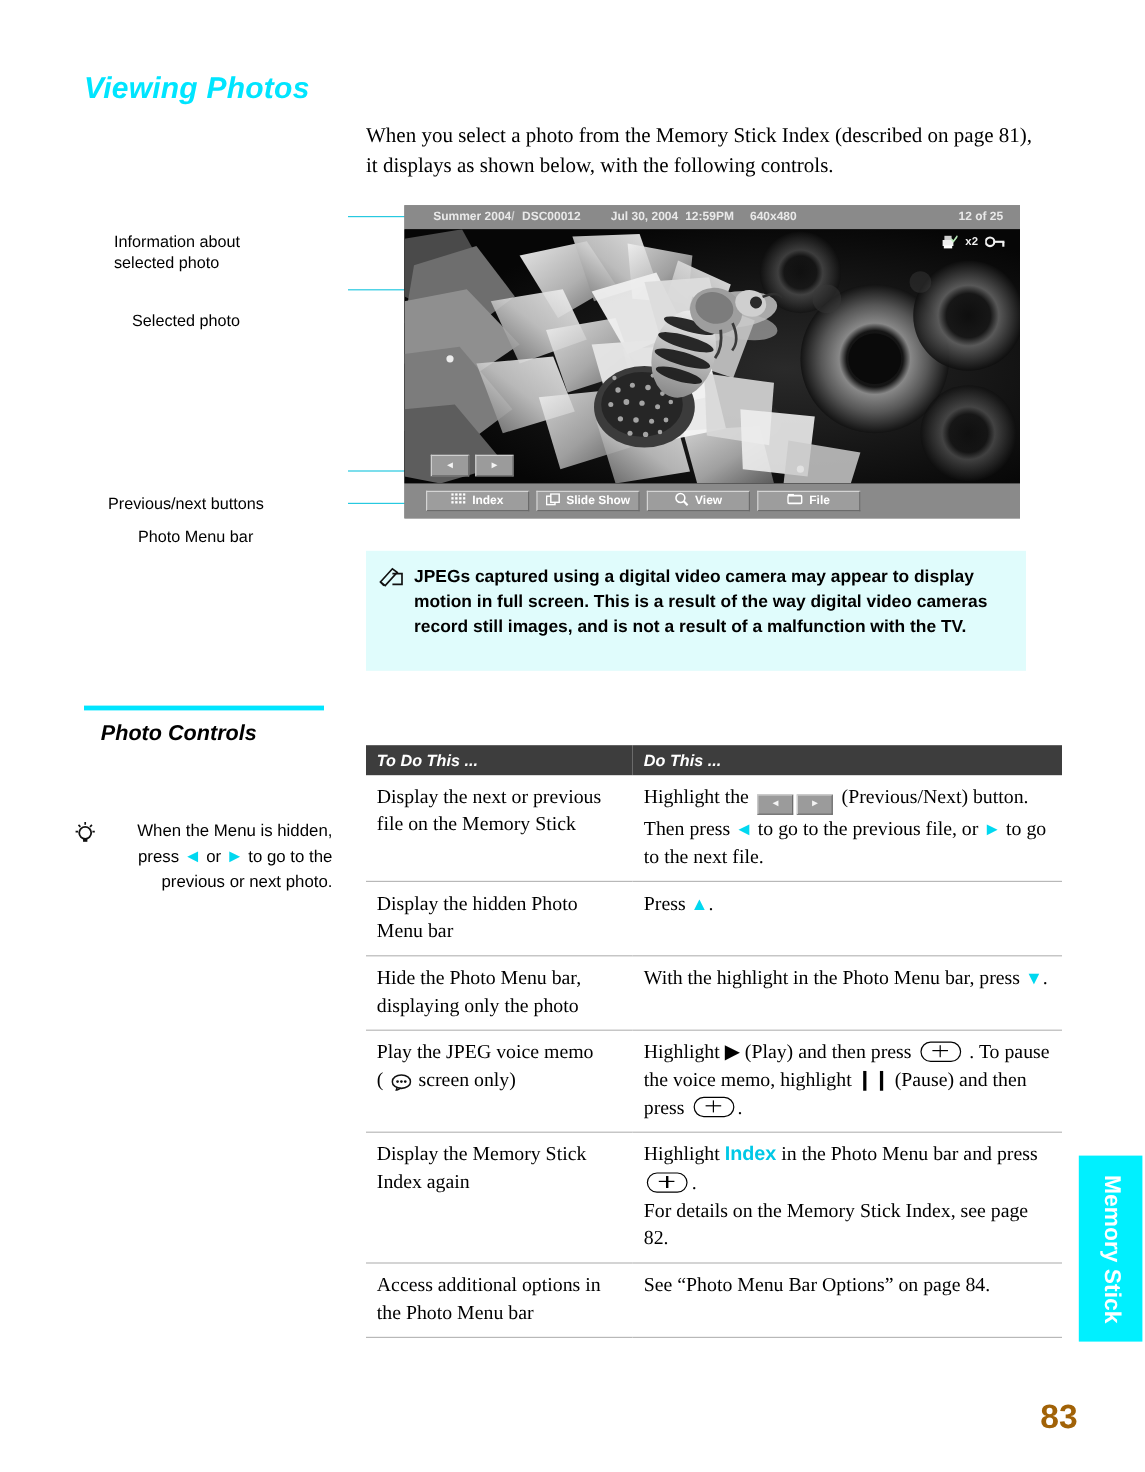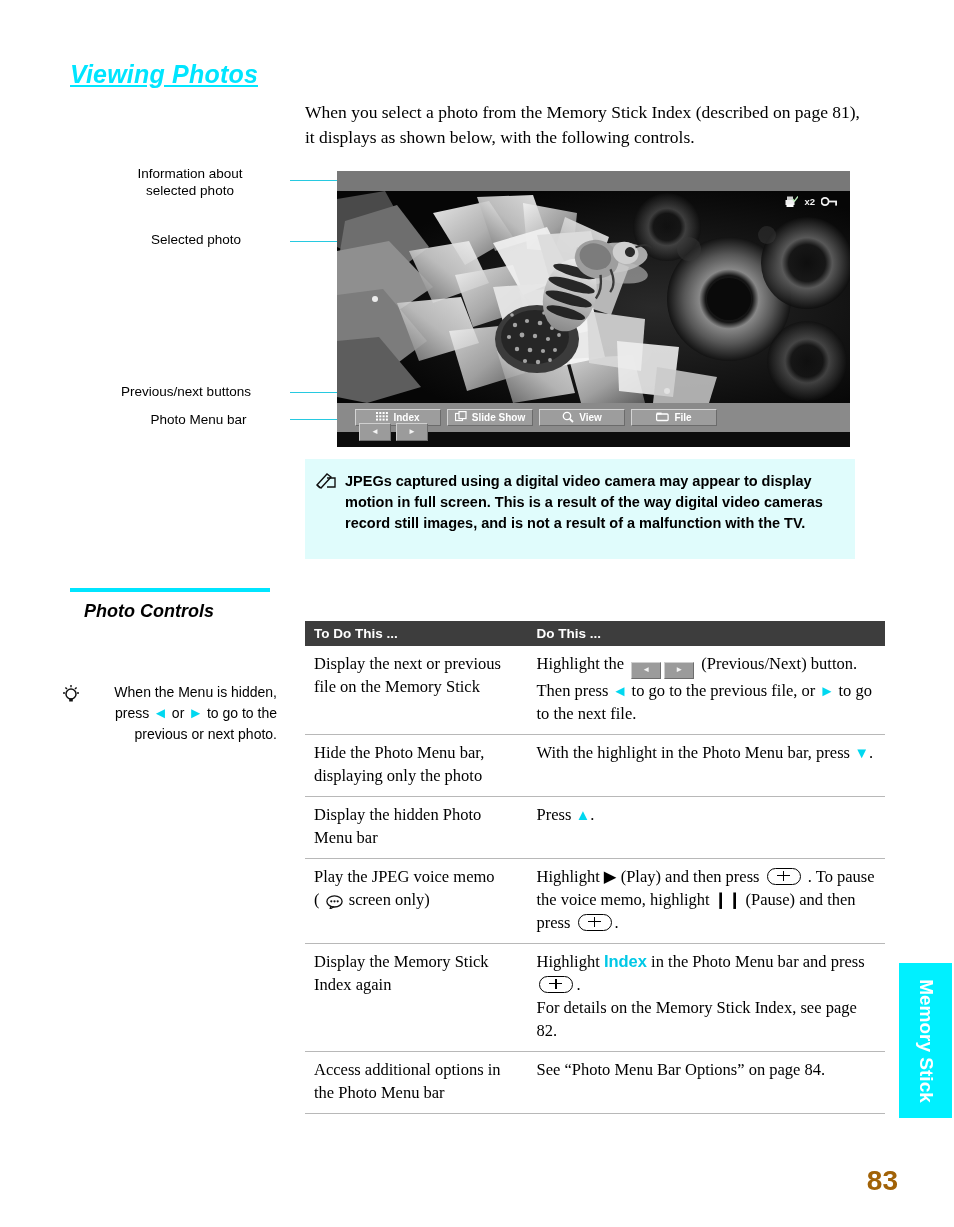--- a/index.html
+++ b/index.html
@@ -20,42 +20,42 @@
   .page-title {
     position: absolute;
     left: 70px;
     top: 60px;
     font-family: "Liberation Sans", sans-serif;
     font-style: italic;
     font-weight: bold;
     font-size: 25px;
     color: #00e5ff;
     letter-spacing: 0.2px;
-    text-decoration: underline;
   }
 
   
   .intro {
     position: absolute;
     left: 305px;
     top: 100px;
     width: 555px;
     font-size: 17.5px;
     line-height: 25px;
     font-family: "Liberation Serif", serif;
   }
 
   
   .callout {
     position: absolute;
     font-family: "Liberation Sans", sans-serif;
     font-size: 13.5px;
     color: #000;
-    text-align: center;
+    text-align: left;
     line-height: 17px;
+    margin-top: 28px;
   }
   .leader {
     position: absolute;
     height: 0;
     border-top: 1.5px solid #27c9e0;
   }
 
   
   .tv {
     position: absolute;
@@ -82,21 +82,21 @@
   .seg-file    { left: 98px; }
   .seg-date    { left: 172px; }
   .seg-time    { left: 234px; }
   .seg-dims    { left: 288px; }
   .seg-count   { right: 14px; }
 
   .tv-photo {
     position: absolute;
     left: 0; top: 20px;
     width: 513px;
-    height: 256px;
+    height: 212px;
     overflow: hidden;
     background: #0c0c0c;
   }
   .tv-photo svg { display:block; }
 
   .photo-badges {
     position: absolute;
     right: 12px;
     top: 4px;
     display: flex;
@@ -227,20 +227,21 @@
     top: 621px;
     width: 580px;
     border-collapse: collapse;
     font-family: "Liberation Serif", serif;
     font-size: 16.5px;
   }
   .ctrl-table thead th {
     background: #3d3d3d;
     color: #ffffff;
     font-family: "Liberation Sans", sans-serif;
+    font-style: italic;
     font-weight: bold;
     font-size: 13.5px;
     text-align: left;
     padding: 5px 0 5px 9px;
   }
   .ctrl-table td {
     vertical-align: top;
     padding: 6px 8px 9px 9px;
     line-height: 23px;
     border-bottom: 1px solid #b8b8b8;
@@ -339,20 +340,29 @@
 </div>
 <div class="leader" style="left:290px; top:392px; width:65px;"></div>
 
 <div class="callout" style="left:115px; top:411px; width:167px;">
   <div>Photo Menu bar</div>
 </div>
 <div class="leader" style="left:290px; top:419px; width:62px;"></div>
 
 <div class="tv">
 
+  <div class="tv-infobar">
+    <div class="seg seg-album">Summer 2004</div>
+    <div class="seg seg-slash">/</div>
+    <div class="seg seg-file">DSC00012</div>
+    <div class="seg seg-date">Jul 30, 2004</div>
+    <div class="seg seg-time">12:59PM</div>
+    <div class="seg seg-dims">640x480</div>
+    <div class="seg seg-count">12 of 25</div>
+  </div>
 
   <div class="tv-photo">
     <svg width="513" height="212" viewBox="0 0 513 212">
       <defs>
         <radialGradient id="bg1" cx="0.62" cy="0.55" r="0.6">
           <stop offset="0%" stop-color="#2a2a2a"></stop>
           <stop offset="100%" stop-color="#060606"></stop>
         </radialGradient>
         <radialGradient id="blur1" cx="0.5" cy="0.5" r="0.5">
           <stop offset="0%" stop-color="#111"></stop>
@@ -633,37 +643,37 @@
         <span>Then press</span>
         <span class="arw">◄</span>
         <span>to go to the previous file, or</span>
         <span class="arw">►</span>
         <span>to go to the next file.</span>
       </td>
     </tr>
 
     <tr>
       <td class="col-a">
+        <span>Display the hidden Photo</span><br>
+        <span>Menu bar</span>
+      </td>
+      <td class="col-b">
+        <span>Press</span>
+        <span class="arw">▲</span><span>.</span>
+      </td>
+    </tr>
+
+    <tr>
+      <td class="col-a">
         <span>Hide the Photo Menu bar,</span><br>
         <span>displaying only the photo</span>
       </td>
       <td class="col-b">
         <span>With the highlight in the Photo Menu bar, press</span>
         <span class="arw">▼</span><span>.</span>
-      </td>
-    </tr>
-
-    <tr>
-      <td class="col-a">
-        <span>Display the hidden Photo</span><br>
-        <span>Menu bar</span>
-      </td>
-      <td class="col-b">
-        <span>Press</span>
-        <span class="arw">▲</span><span>.</span>
       </td>
     </tr>
 
     <tr>
       <td class="col-a">
         <span>Play the JPEG voice memo</span><br>
         <span>(</span>
         <span class="memo-icon">
           <svg width="17" height="14" viewBox="0 0 17 14">
             <ellipse cx="8.5" cy="6.4" rx="7.6" ry="5.6" fill="none" stroke="#111" stroke-width="1.3"></ellipse>

